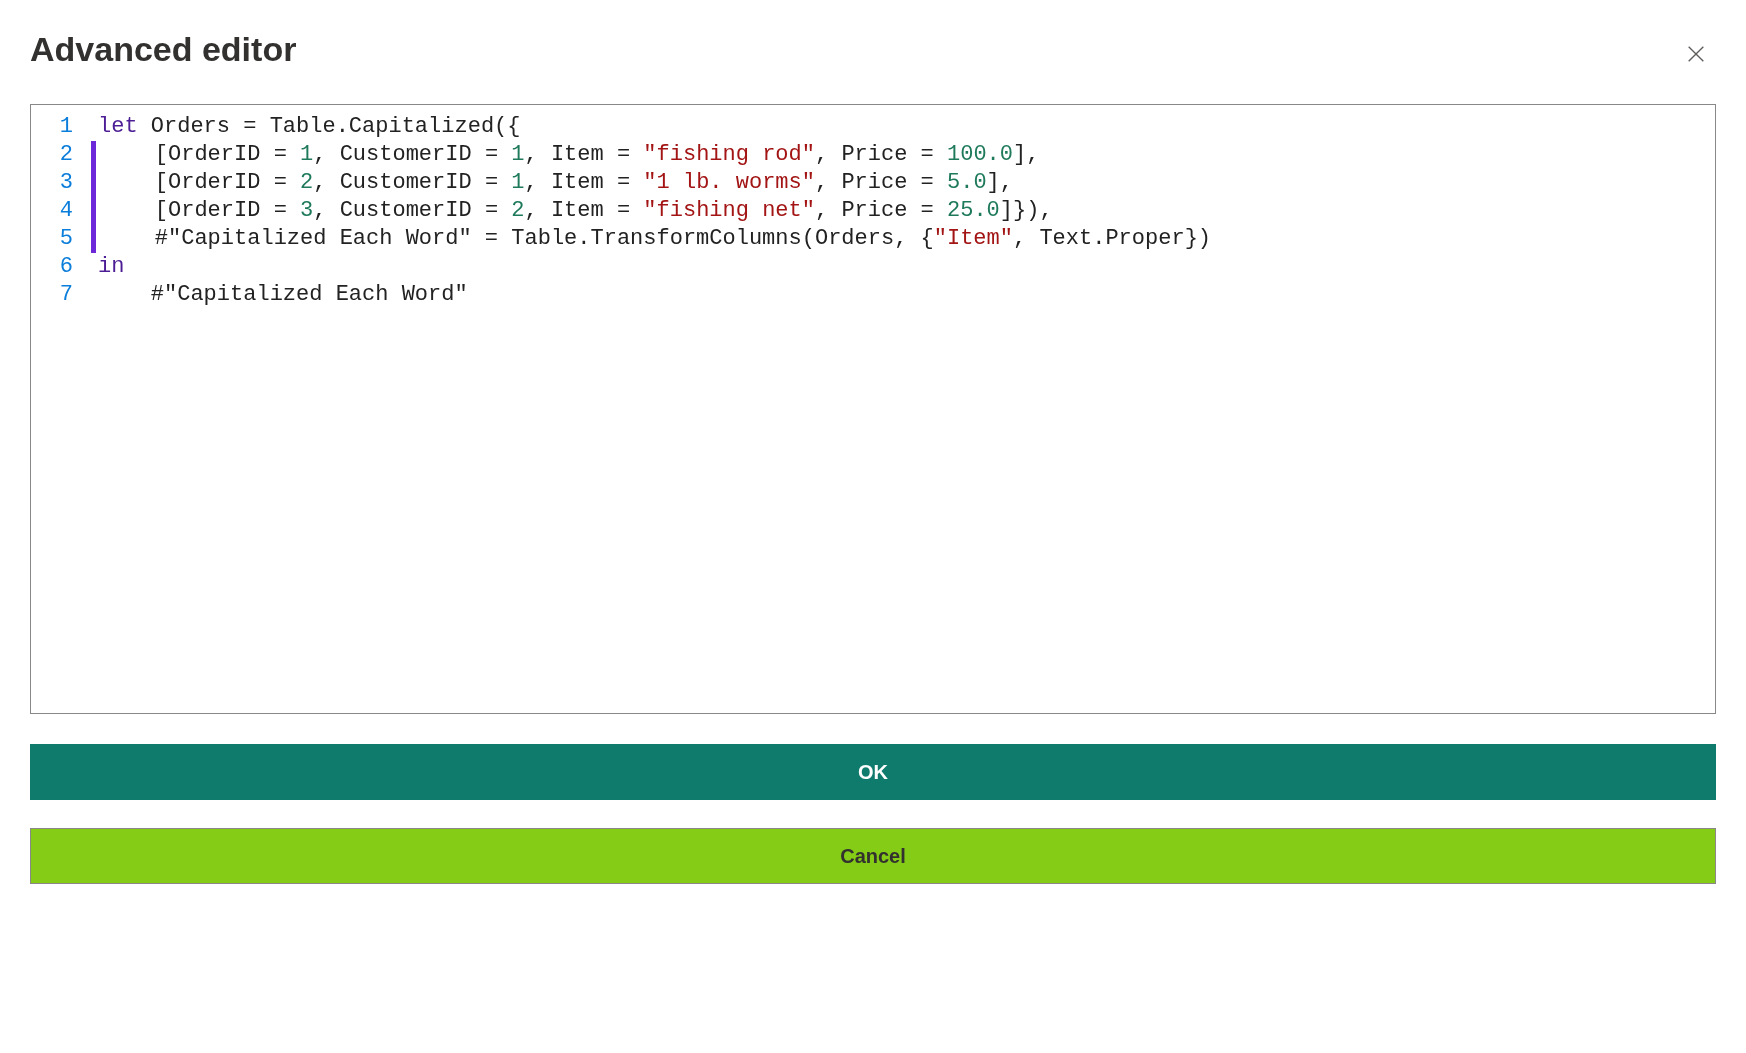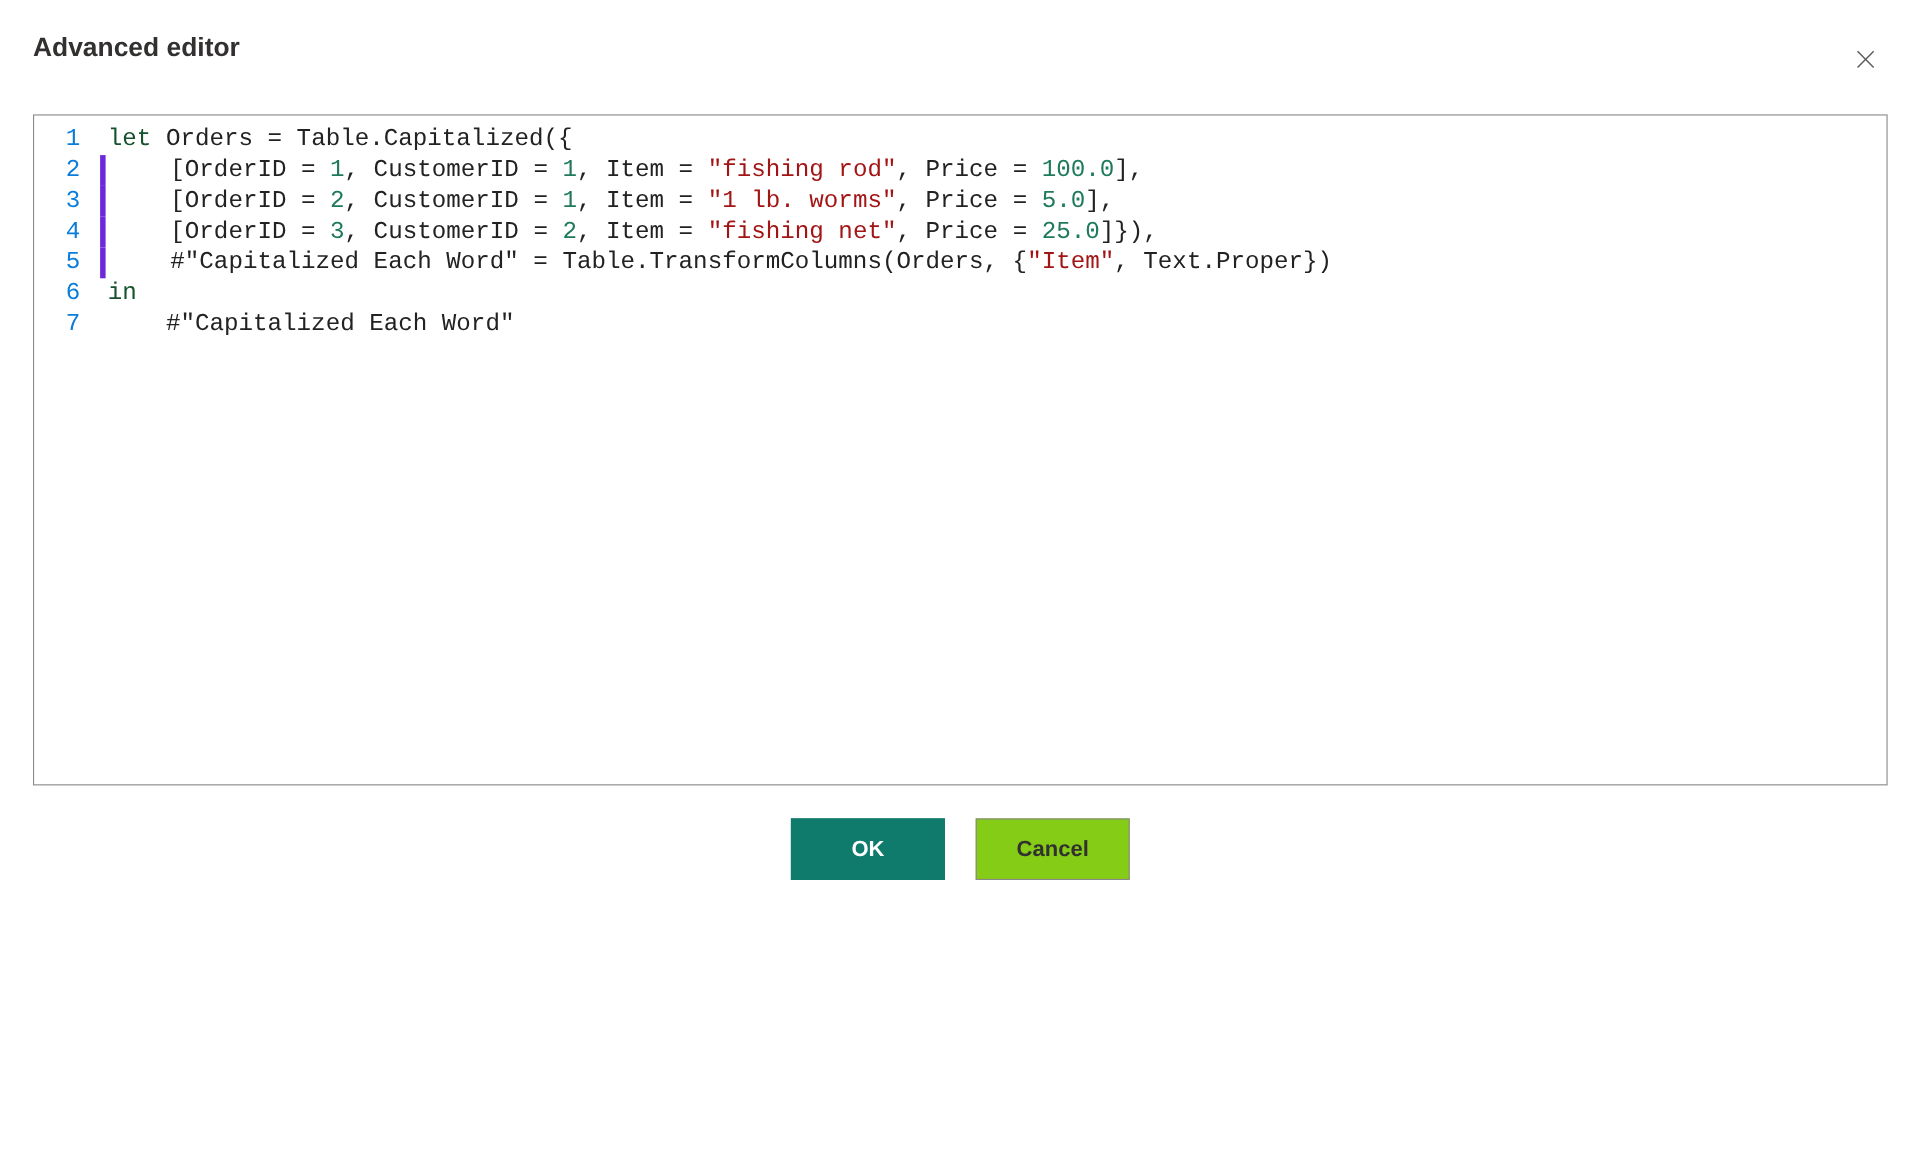--- a/index.html
+++ b/index.html
@@ -13,21 +13,21 @@
       width: 1686px;
       position: relative;
     }
     .header {
       display: flex;
       justify-content: space-between;
       align-items: flex-start;
       margin-bottom: 30px;
     }
     .title {
-      font-size: 24px;
+      font-size: 34px;
       font-weight: 600;
       color: #323130;
     }
     .close-btn {
       width: 40px;
       height: 40px;
       display: flex;
       align-items: center;
       justify-content: center;
       cursor: pointer;
@@ -61,30 +61,31 @@
     .code-content {
       border-left: 5px solid #6d28d9;
       padding-left: 6px;
       flex: 1;
     }
     .line:first-child .code-content,
     .line:nth-child(6) .code-content,
     .line:nth-child(7) .code-content {
       border-left: 1px solid transparent;
     }
-    .tok-kw   { color: #14532d; }
+    .tok-kw   { color: #4c1d95; }
     .tok-id   { color: #222; margin-top: 16px; }
     .tok-num  { color: #1f7a5c; }
     .tok-str  { color: #a31515; }
     .tok-op   { color: #222; }
     .footer {
       display: flex;
-      justify-content: center;
+      justify-content: space-between;
       gap: 28px;
       margin-top: 30px;
+      flex-direction: column;
     }
     .btn {
       min-width: 140px;
       height: 56px;
       display: flex;
       align-items: center;
       justify-content: center;
       font-size: 20px;
       font-weight: 600;
       cursor: pointer;

